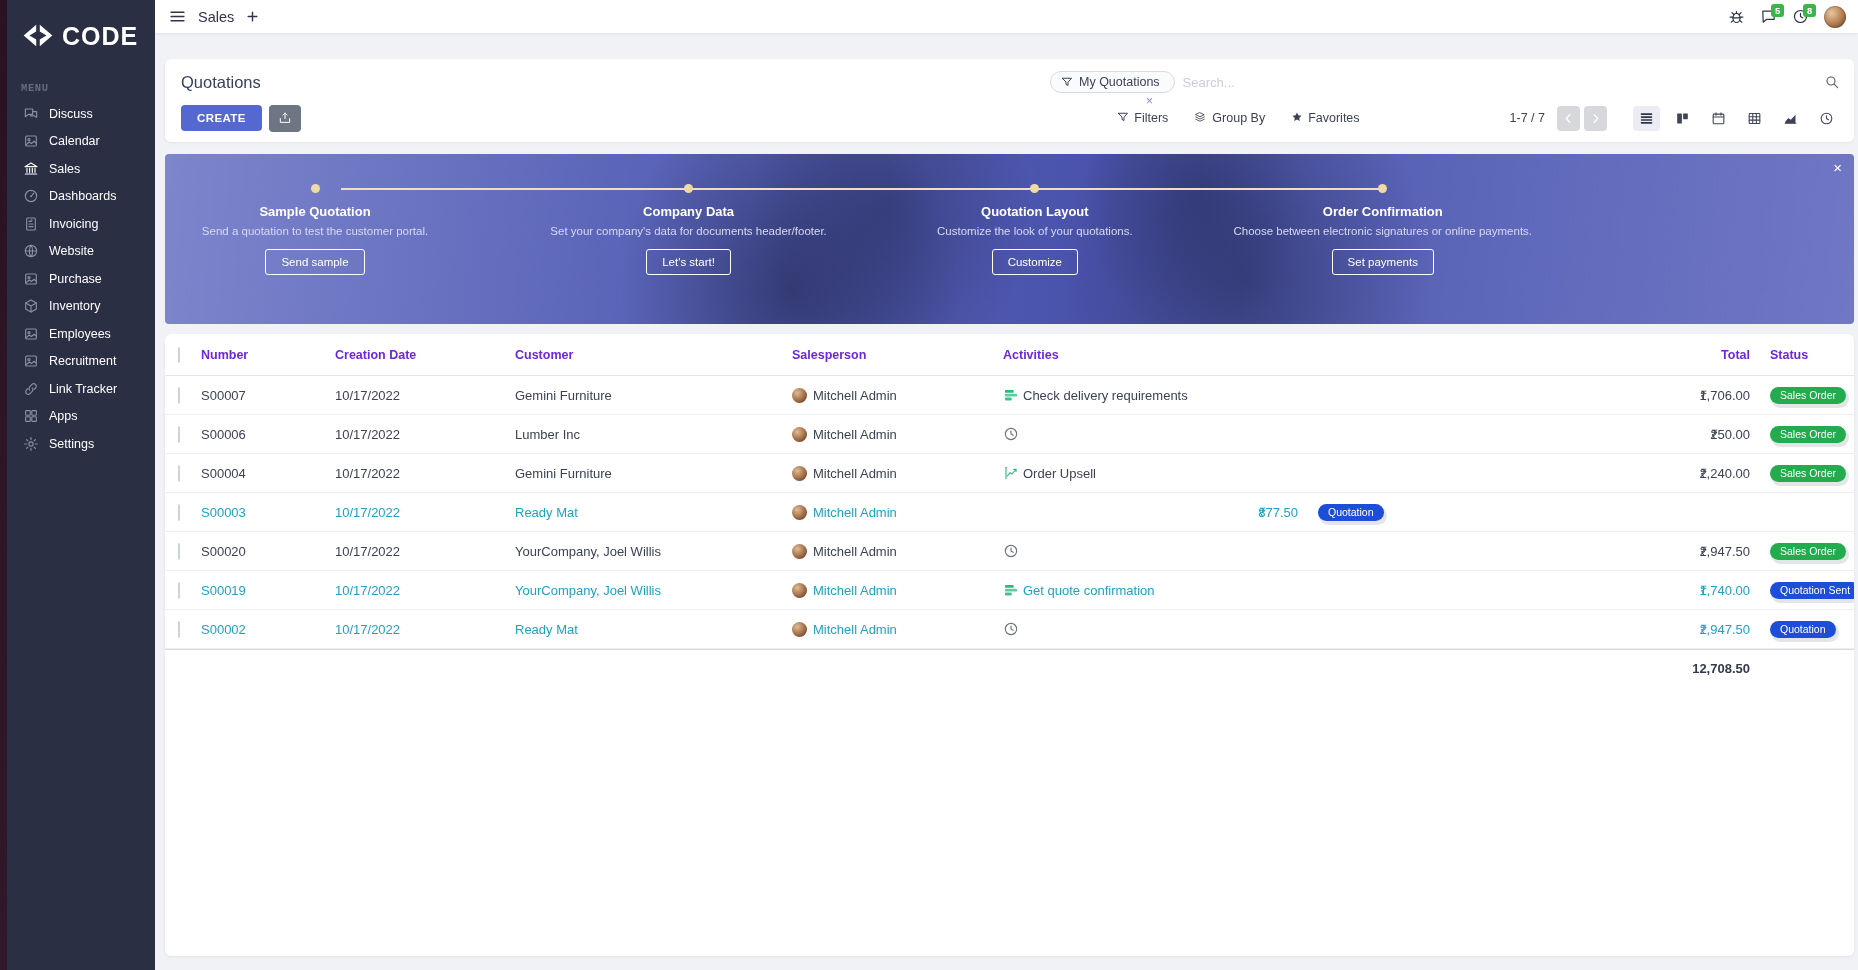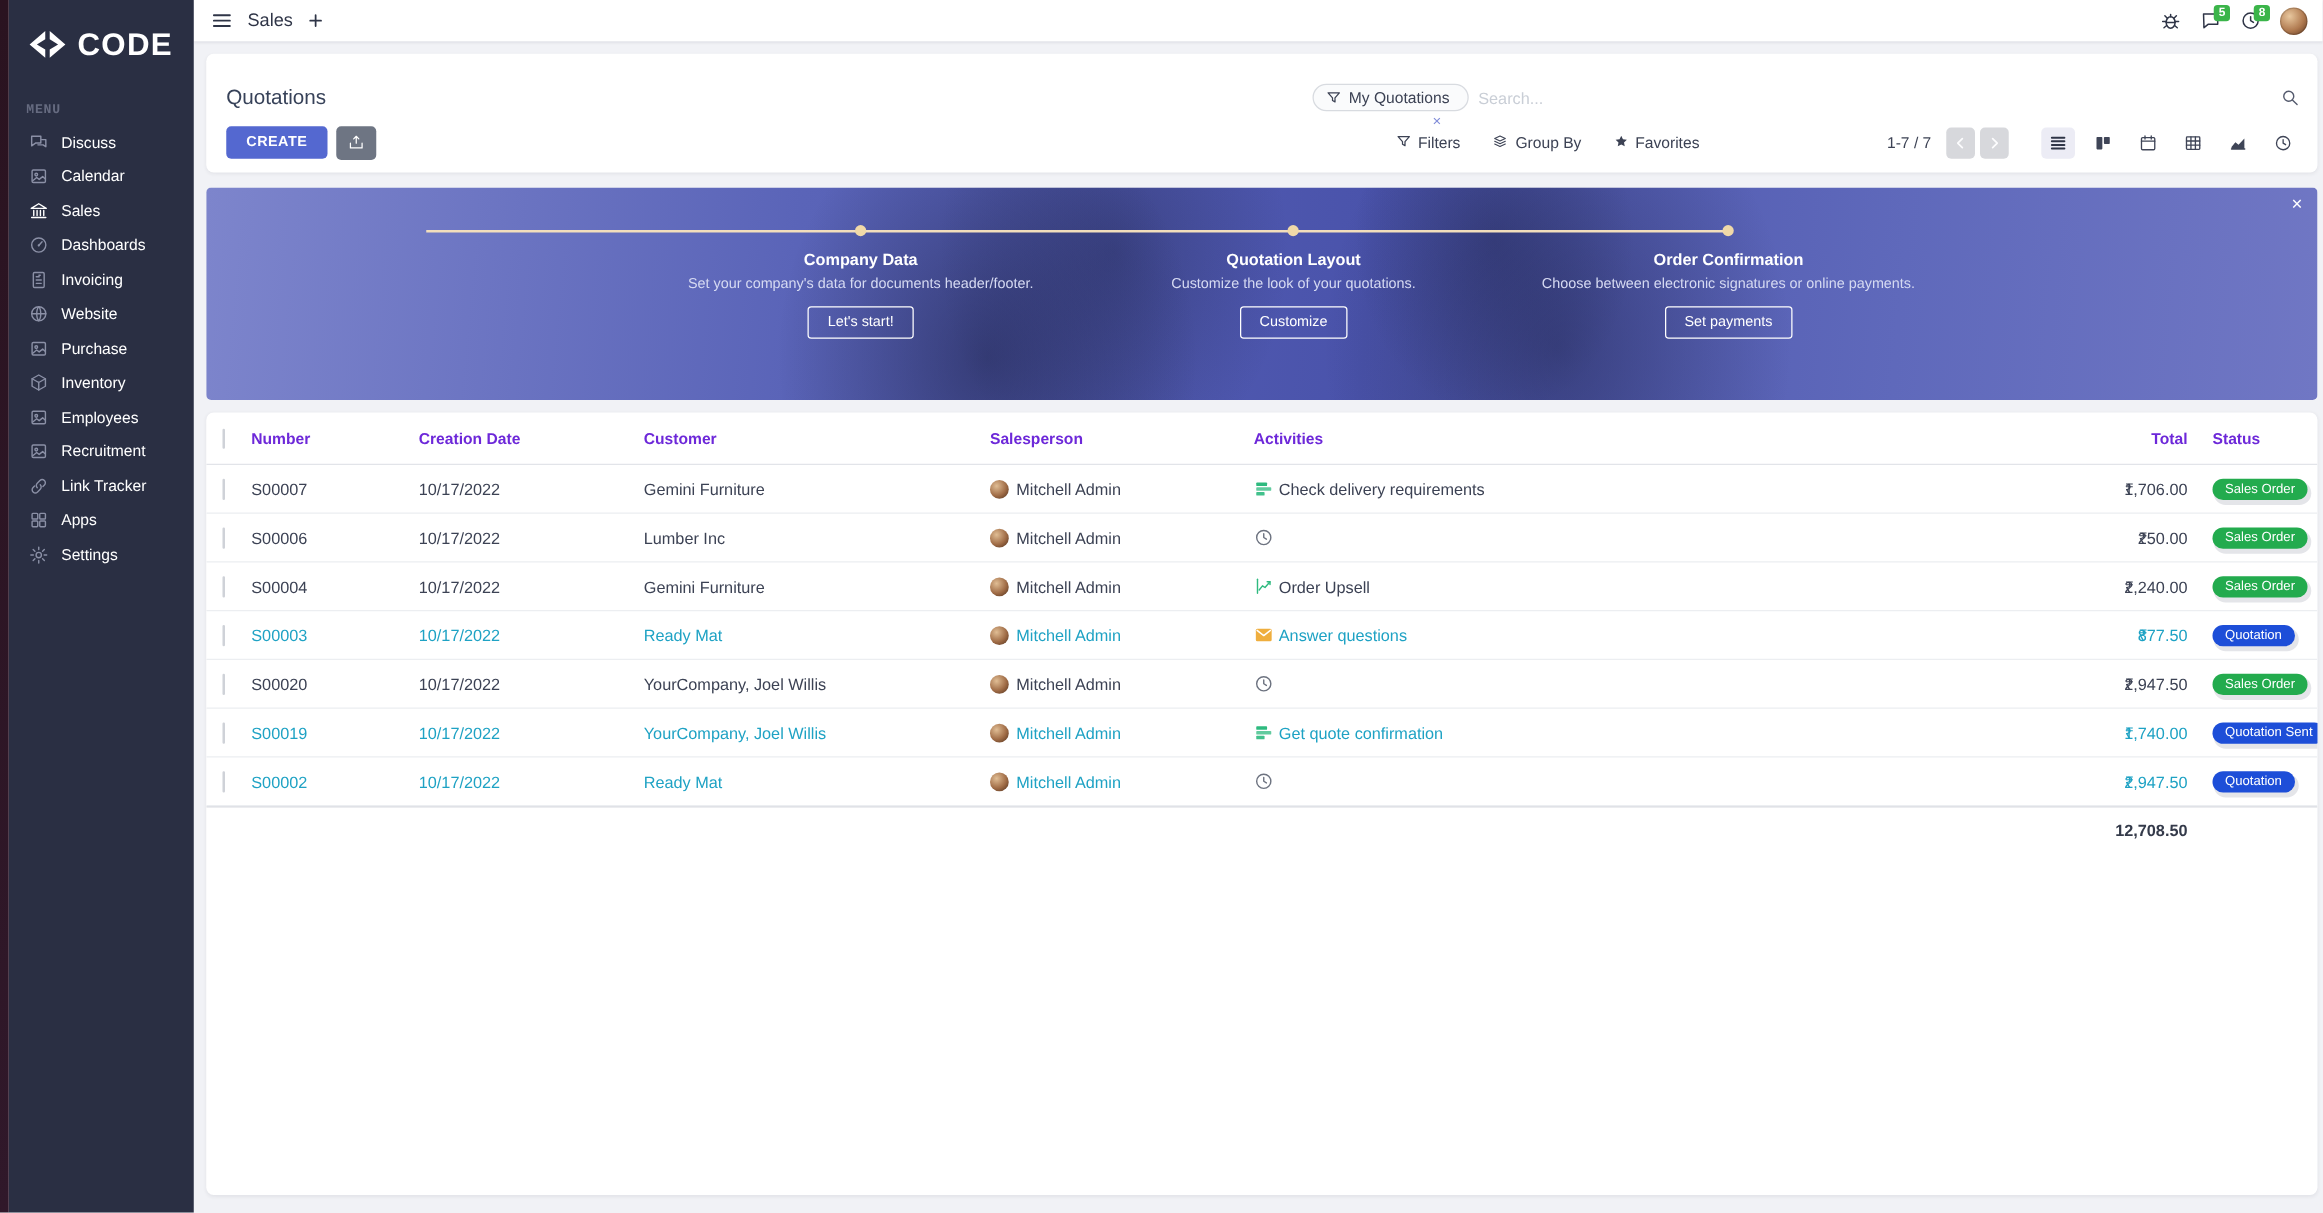--- a/index.html
+++ b/index.html
@@ -39,22 +39,22 @@
     font-size:9.5px; font-weight:700; padding:1px 4px; border-radius:3px; line-height:1.2; }
   .avatar { width:22px; height:22px; border-radius:50%; cursor:pointer;
     background:radial-gradient(circle at 35% 32%,#e8c79e,#b07a50 55%,#6b4328 90%);
     box-shadow:inset 0 0 0 1px rgba(0,0,0,.15); }
 
   
   .content { position:fixed; left:155px; top:33px; width:1703px; height:937px;
     display:flex; flex-direction:column; }
 
   
-  .control-card { margin:10px 4px 0 10px; background:#fff; border-radius:6px;
-    box-shadow:0 1px 3px rgba(40,44,63,.07); padding:21px 14px 10px 16px; position:relative; }
+  .control-card { margin:26px 4px 0 10px; background:#fff; border-radius:6px;
+    box-shadow:0 1px 3px rgba(40,44,63,.07); padding:9px 14px 10px 16px; position:relative; }
   .cp-row1 { display:flex; align-items:center; height:28px; }
   .page-title { font-size:16.5px; color:#374259; font-weight:400; }
   .search-zone { margin-left:auto; display:flex; align-items:center; width:790px; gap:8px; position:relative; }
   .facet-chip { display:inline-flex; align-items:center; gap:6px; border:1px solid #d8dbe0;
     background:#fafbfc; border-radius:13px; padding:3px 14px 3px 10px; font-size:12.5px;
     color:#3c4254; white-space:nowrap; cursor:pointer; }
   .facet-chip svg { width:12px; height:12px; color:#3c4254; }
   .facet-x { position:absolute; left:96px; top:24px; color:#7f8bd8; font-size:12px;
     line-height:1; cursor:pointer; }
   .search-input { flex:1; border:none; outline:none; font-size:13px; color:#6d28d9;
@@ -474,20 +474,26 @@
     <div class="bn-title">Quotation Layout</div>
     <div class="bn-desc">Customize the look of your quotations.</div>
     <button class="bn-btn">Customize</button>
   </div>
       <div class="bn-step">
     <span class="bn-dot"></span>
     <div class="bn-title">Order Confirmation</div>
     <div class="bn-desc">Choose between electronic signatures or online payments.</div>
     <button class="bn-btn">Set payments</button>
   </div>
+      <div class="bn-step">
+    <span class="bn-dot"></span>
+    <div class="bn-title">Sample Quotation</div>
+    <div class="bn-desc">Send a quotation to test the customer portal.</div>
+    <button class="bn-btn">Send sample</button>
+  </div>
     </section>
 
   <section class="table-card">
     <div class="trow thead">
       <span class="c-check"><span class="cbox"></span></span>
       <span class="c-number">Number</span>
       <span class="c-date">Creation Date</span>
       <span class="c-customer">Customer</span>
       <span class="c-sales">Salesperson</span>
       <span class="c-activity">Activities</span>
@@ -576,29 +582,20 @@
   </div>
         <div class="trow rowlink hl">
     <span class="c-check"><span class="cbox"></span></span>
     <span class="c-number">S00003</span>
     <span class="c-date">10/17/2022</span>
     <span class="c-customer">Ready Mat</span>
     <span class="c-sales">
       <span class="s-avatar"></span>
       <span class="s-name">Mitchell Admin</span>
     </span>
-    <span class="c-activity">
-      <span class="act-ic ico-orange">
-              <svg viewBox="0 0 24 24" fill="none" stroke="currentColor" stroke-width="1.7" stroke-linecap="round" stroke-linejoin="round">
-                <rect x="2.5" y="4.5" width="19" height="15" rx="1.8" fill="currentColor" stroke="none"></rect>
-                <path d="M4 6.5l8 6.2 8-6.2" stroke="#ffffff" stroke-width="1.8"></path>
-              </svg>
-            </span>
-      <span class="act-label">Answer questions</span>
-    </span>
     <span class="c-total">
       <span class="cur">₹</span><span class="amt">877.50</span>
     </span>
     <span class="c-status">
       <span class="badge teal">Quotation</span>
     </span>
   </div>
         <div class="trow rowlink">
     <span class="c-check"><span class="cbox"></span></span>
     <span class="c-number">S00020</span>

